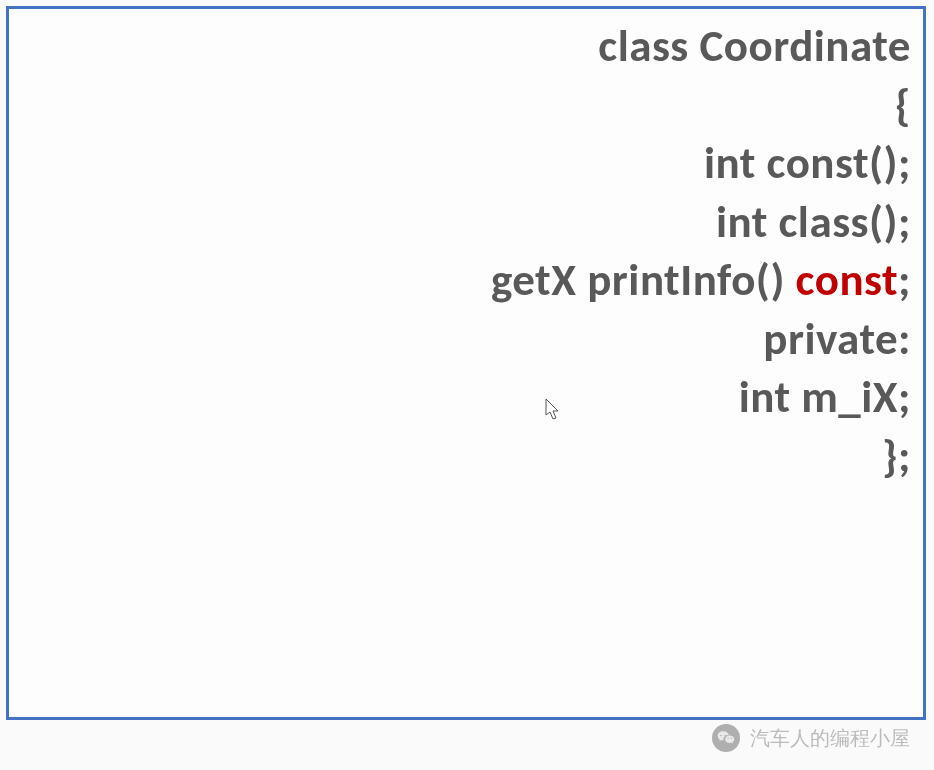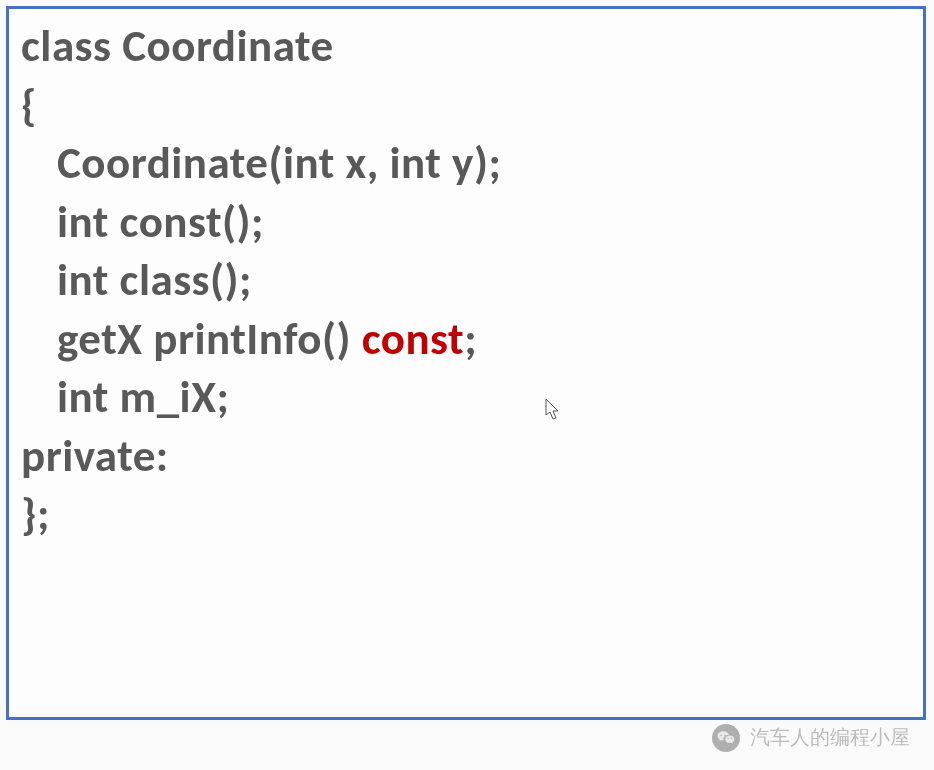--- a/index.html
+++ b/index.html
@@ -24,20 +24,21 @@
       background: #fdfdfd;
       padding: 8px 12px;
     }
     .code-line {
       font-size: 45px;
       font-weight: bold;
       color: #595959;
       line-height: 1.3;
       white-space: pre;
       letter-spacing: 0.5px;
+      text-align: right;
     }
     .indent {
       display: inline-block;
       width: 36px;
     }
     .keyword-red {
       color: #C00000;
       margin-top: 48px;
     }
     .cursor {
@@ -48,20 +49,21 @@
     }
     .cursor svg {
       width: 18px;
       height: 22px;
     }
     .watermark {
       position: absolute;
       bottom: 18px;
       right: 24px;
       display: flex;
+      align-items: center;
       gap: 10px;
       opacity: 0.65;
     }
     .watermark-icon {
       width: 28px;
       height: 28px;
       border-radius: 50%;
       background: #888;
       position: relative;
       display: flex;
@@ -78,26 +80,25 @@
       font-family: "Microsoft YaHei", sans-serif;
     }
   </style>
 </head>
 <body>
 
 <div class="code-box">
   <div id="code-content">
       <div class="code-line"><span>class Coordinate</span></div>
       <div class="code-line"><span>{</span></div>
-      <div class="code-line"><span class="indent"></span><span>Coordinate(int x, int y);</span></div>
       <div class="code-line"><span class="indent"></span><span>int const();</span></div>
       <div class="code-line"><span class="indent"></span><span>int class();</span></div>
       <div class="code-line"><span class="indent"></span><span>getX printInfo() </span><span class="keyword-red">const</span><span>;</span></div>
+      <div class="code-line"><span>private:</span></div>
       <div class="code-line"><span class="indent"></span><span>int m_iX;</span></div>
-      <div class="code-line"><span>private:</span></div>
       <div class="code-line"><span>};</span></div>
     </div>
   <div class="cursor">
     <svg viewBox="0 0 16 22">
       <path d="M0 0 L0 16 L4 13 L7 20 L10 19 L7 12 L12 12 Z" fill="#ffffff" stroke="#555" stroke-width="1"></path>
     </svg>
   </div>
 </div>
 
 <div class="watermark">

